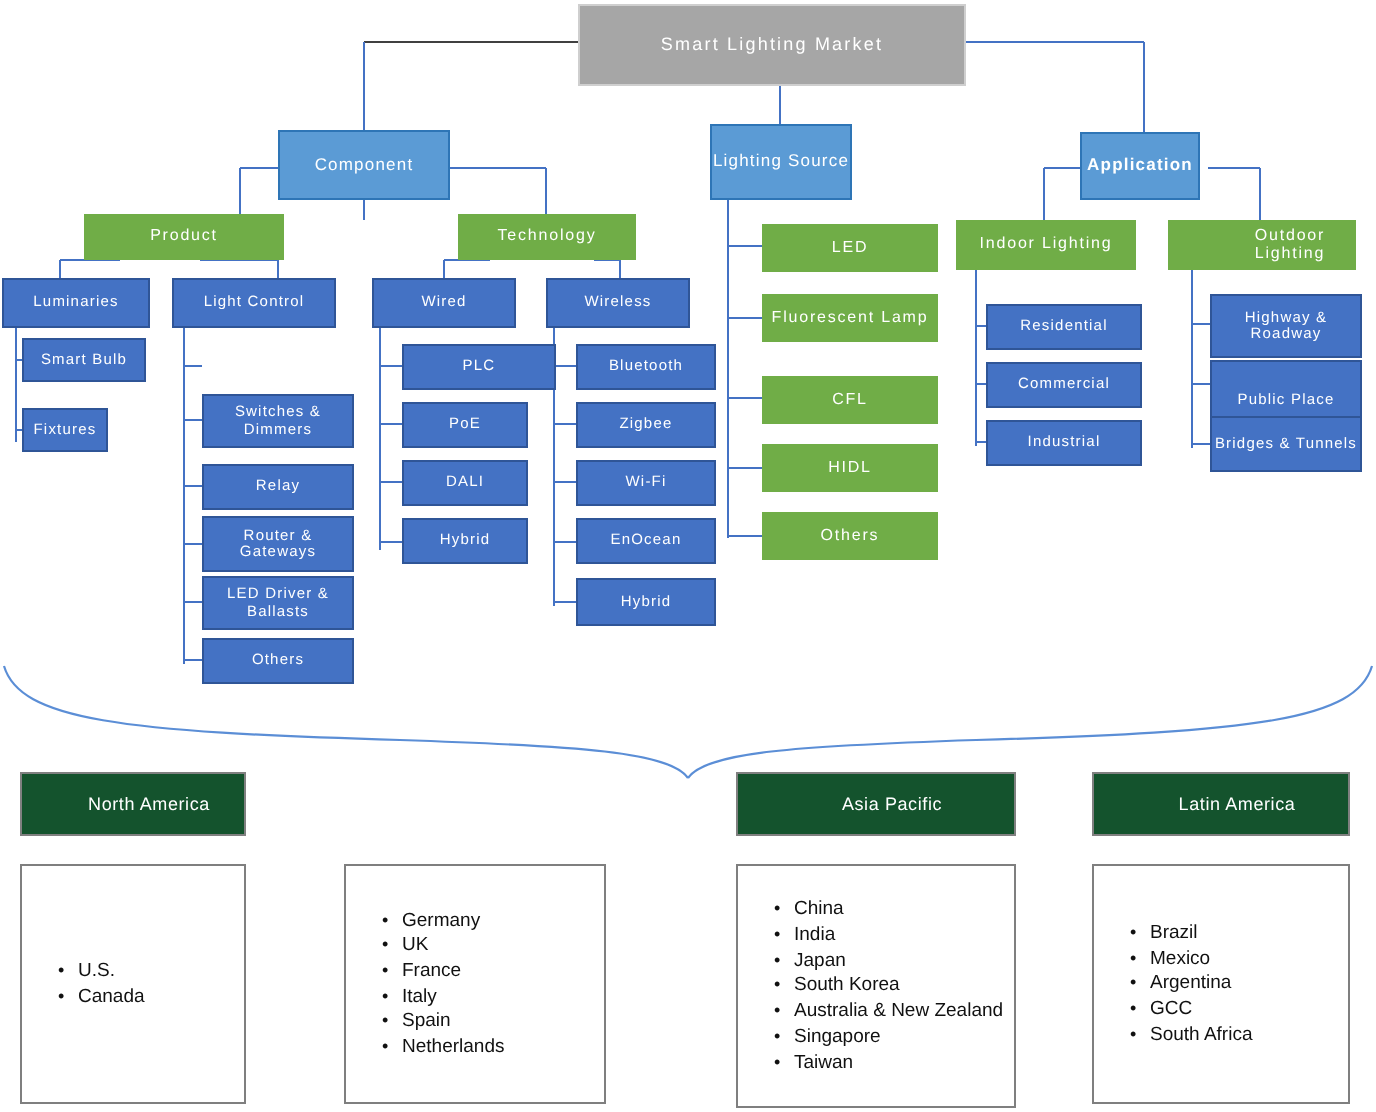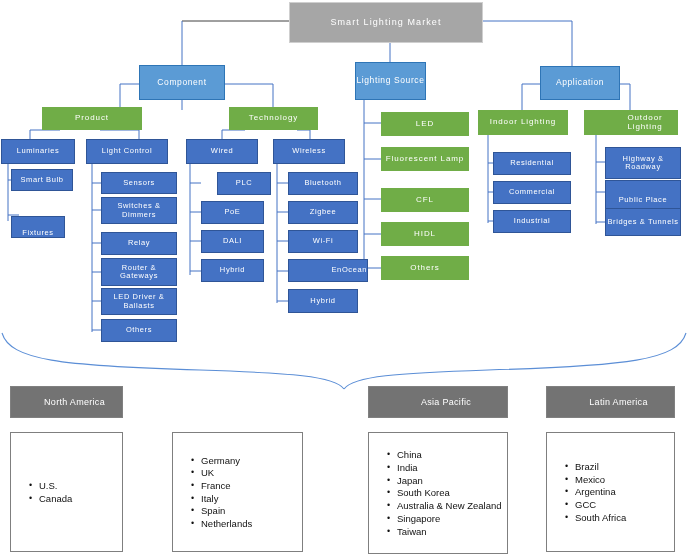--- a/index.html
+++ b/index.html
@@ -23,21 +23,21 @@
   .lvl1{
     background:#5b9bd5;border:1px solid #2e75b6;font-size:8.5px;letter-spacing:.6px;
   }
   .green{
     background:#70ad47;border:1px solid #70ad47;font-size:8px;letter-spacing:.9px;
   }
   .blue{
     background:#4472c4;border:1px solid #2f5597;font-size:7.5px;letter-spacing:.6px;
   }
   .region-head{
-    background:#737373;border:1px solid #808080;font-size:9px;letter-spacing:.3px;padding-left:16px;
+    background:#14532d;border:1px solid #808080;font-size:9px;letter-spacing:.3px;padding-left:16px;
   }
   .region-body{
     position:absolute;box-sizing:border-box;background:#ffffff;border:1px solid #7f7f7f;
     display:flex;flex-direction:column;justify-content:center;
     padding-left:14px;color:#111111;font-size:9.5px;
   }
   .region-body ul{margin:0;padding:0 0 0 14px;list-style:none;}
   .region-body li{position:relative;margin:1.5px 0;white-space:pre-wrap;line-height:1.18;}
   .region-body li:before{
     content:"\2022";position:absolute;left:-10px;top:0;font-size:9px;
@@ -133,21 +133,21 @@
   <div class="node root" style="left:274px;top:2px;width:194px;height:41px;">
     <span>Smart Lighting Market</span>
   </div>
 
   <div class="node lvl1" style="left:139px;top:65px;width:86px;height:35px;">
     <span>Component</span>
   </div>
   <div class="node lvl1" style="left:355px;top:62px;width:71px;height:38px;">
     <span>Lighting Source</span>
   </div>
-  <div class="node lvl1" style="left:540px;top:66px;width:80px;height:34px;">
+  <div class="node lvl1" style="left:540px;top:66px;width:60px;height:34px;font-weight:bold;">
     <span>Application</span>
   </div>
 
   <div class="node green" style="left:42px;top:107px;width:100px;height:23px;">
     <span>Product</span>
   </div>
   <div class="node green" style="left:229px;top:107px;width:89px;height:23px;">
     <span>Technology</span>
   </div>
   <div class="node green" style="left:478px;top:110px;width:90px;height:25px;">
@@ -166,44 +166,41 @@
   <div class="node blue" style="left:186px;top:139px;width:72px;height:25px;">
     <span>Wired</span>
   </div>
   <div class="node blue" style="left:273px;top:139px;width:72px;height:25px;">
     <span>Wireless</span>
   </div>
 
   <div class="node blue" style="left:11px;top:169px;width:62px;height:22px;">
     <span>Smart Bulb</span>
   </div>
-  <div class="node blue" style="left:11px;top:216px;width:54px;height:22px;align-items:flex-end;">
+  <div class="node blue" style="left:11px;top:204px;width:43px;height:22px;">
     <span>Fixtures</span>
   </div>
 
-  <div class="node blue" style="left:101px;top:172px;width:76px;height:22px;">
-    <span>Sensors</span>
-  </div>
   <div class="node blue" style="left:101px;top:197px;width:76px;height:27px;">
     <span>Switches &amp; Dimmers</span>
   </div>
   <div class="node blue" style="left:101px;top:232px;width:76px;height:23px;">
     <span>Relay</span>
   </div>
   <div class="node blue" style="left:101px;top:258px;width:76px;height:28px;">
     <span>Router &amp; Gateways</span>
   </div>
   <div class="node blue" style="left:101px;top:288px;width:76px;height:27px;">
     <span>LED Driver &amp; Ballasts</span>
   </div>
   <div class="node blue" style="left:101px;top:319px;width:76px;height:23px;">
     <span>Others</span>
   </div>
 
-  <div class="node blue" style="left:201px;top:172px;width:54px;height:23px;margin-left:16px;">
+  <div class="node blue" style="left:201px;top:172px;width:77px;height:23px;">
     <span>PLC</span>
   </div>
   <div class="node blue" style="left:201px;top:201px;width:63px;height:23px;">
     <span>PoE</span>
   </div>
   <div class="node blue" style="left:201px;top:230px;width:63px;height:23px;">
     <span>DALI</span>
   </div>
   <div class="node blue" style="left:201px;top:259px;width:63px;height:23px;">
     <span>Hybrid</span>
@@ -211,21 +208,21 @@
 
   <div class="node blue" style="left:288px;top:172px;width:70px;height:23px;">
     <span>Bluetooth</span>
   </div>
   <div class="node blue" style="left:288px;top:201px;width:70px;height:23px;">
     <span>Zigbee</span>
   </div>
   <div class="node blue" style="left:288px;top:230px;width:70px;height:23px;">
     <span>Wi-Fi</span>
   </div>
-  <div class="node blue" style="left:288px;top:259px;width:80px;height:23px;justify-content:flex-end;">
+  <div class="node blue" style="left:288px;top:259px;width:70px;height:23px;">
     <span>EnOcean</span>
   </div>
   <div class="node blue" style="left:288px;top:289px;width:70px;height:24px;">
     <span>Hybrid</span>
   </div>
 
   <div class="node green" style="left:381px;top:112px;width:88px;height:24px;">
     <span>LED</span>
   </div>
   <div class="node green" style="left:381px;top:147px;width:88px;height:24px;">

